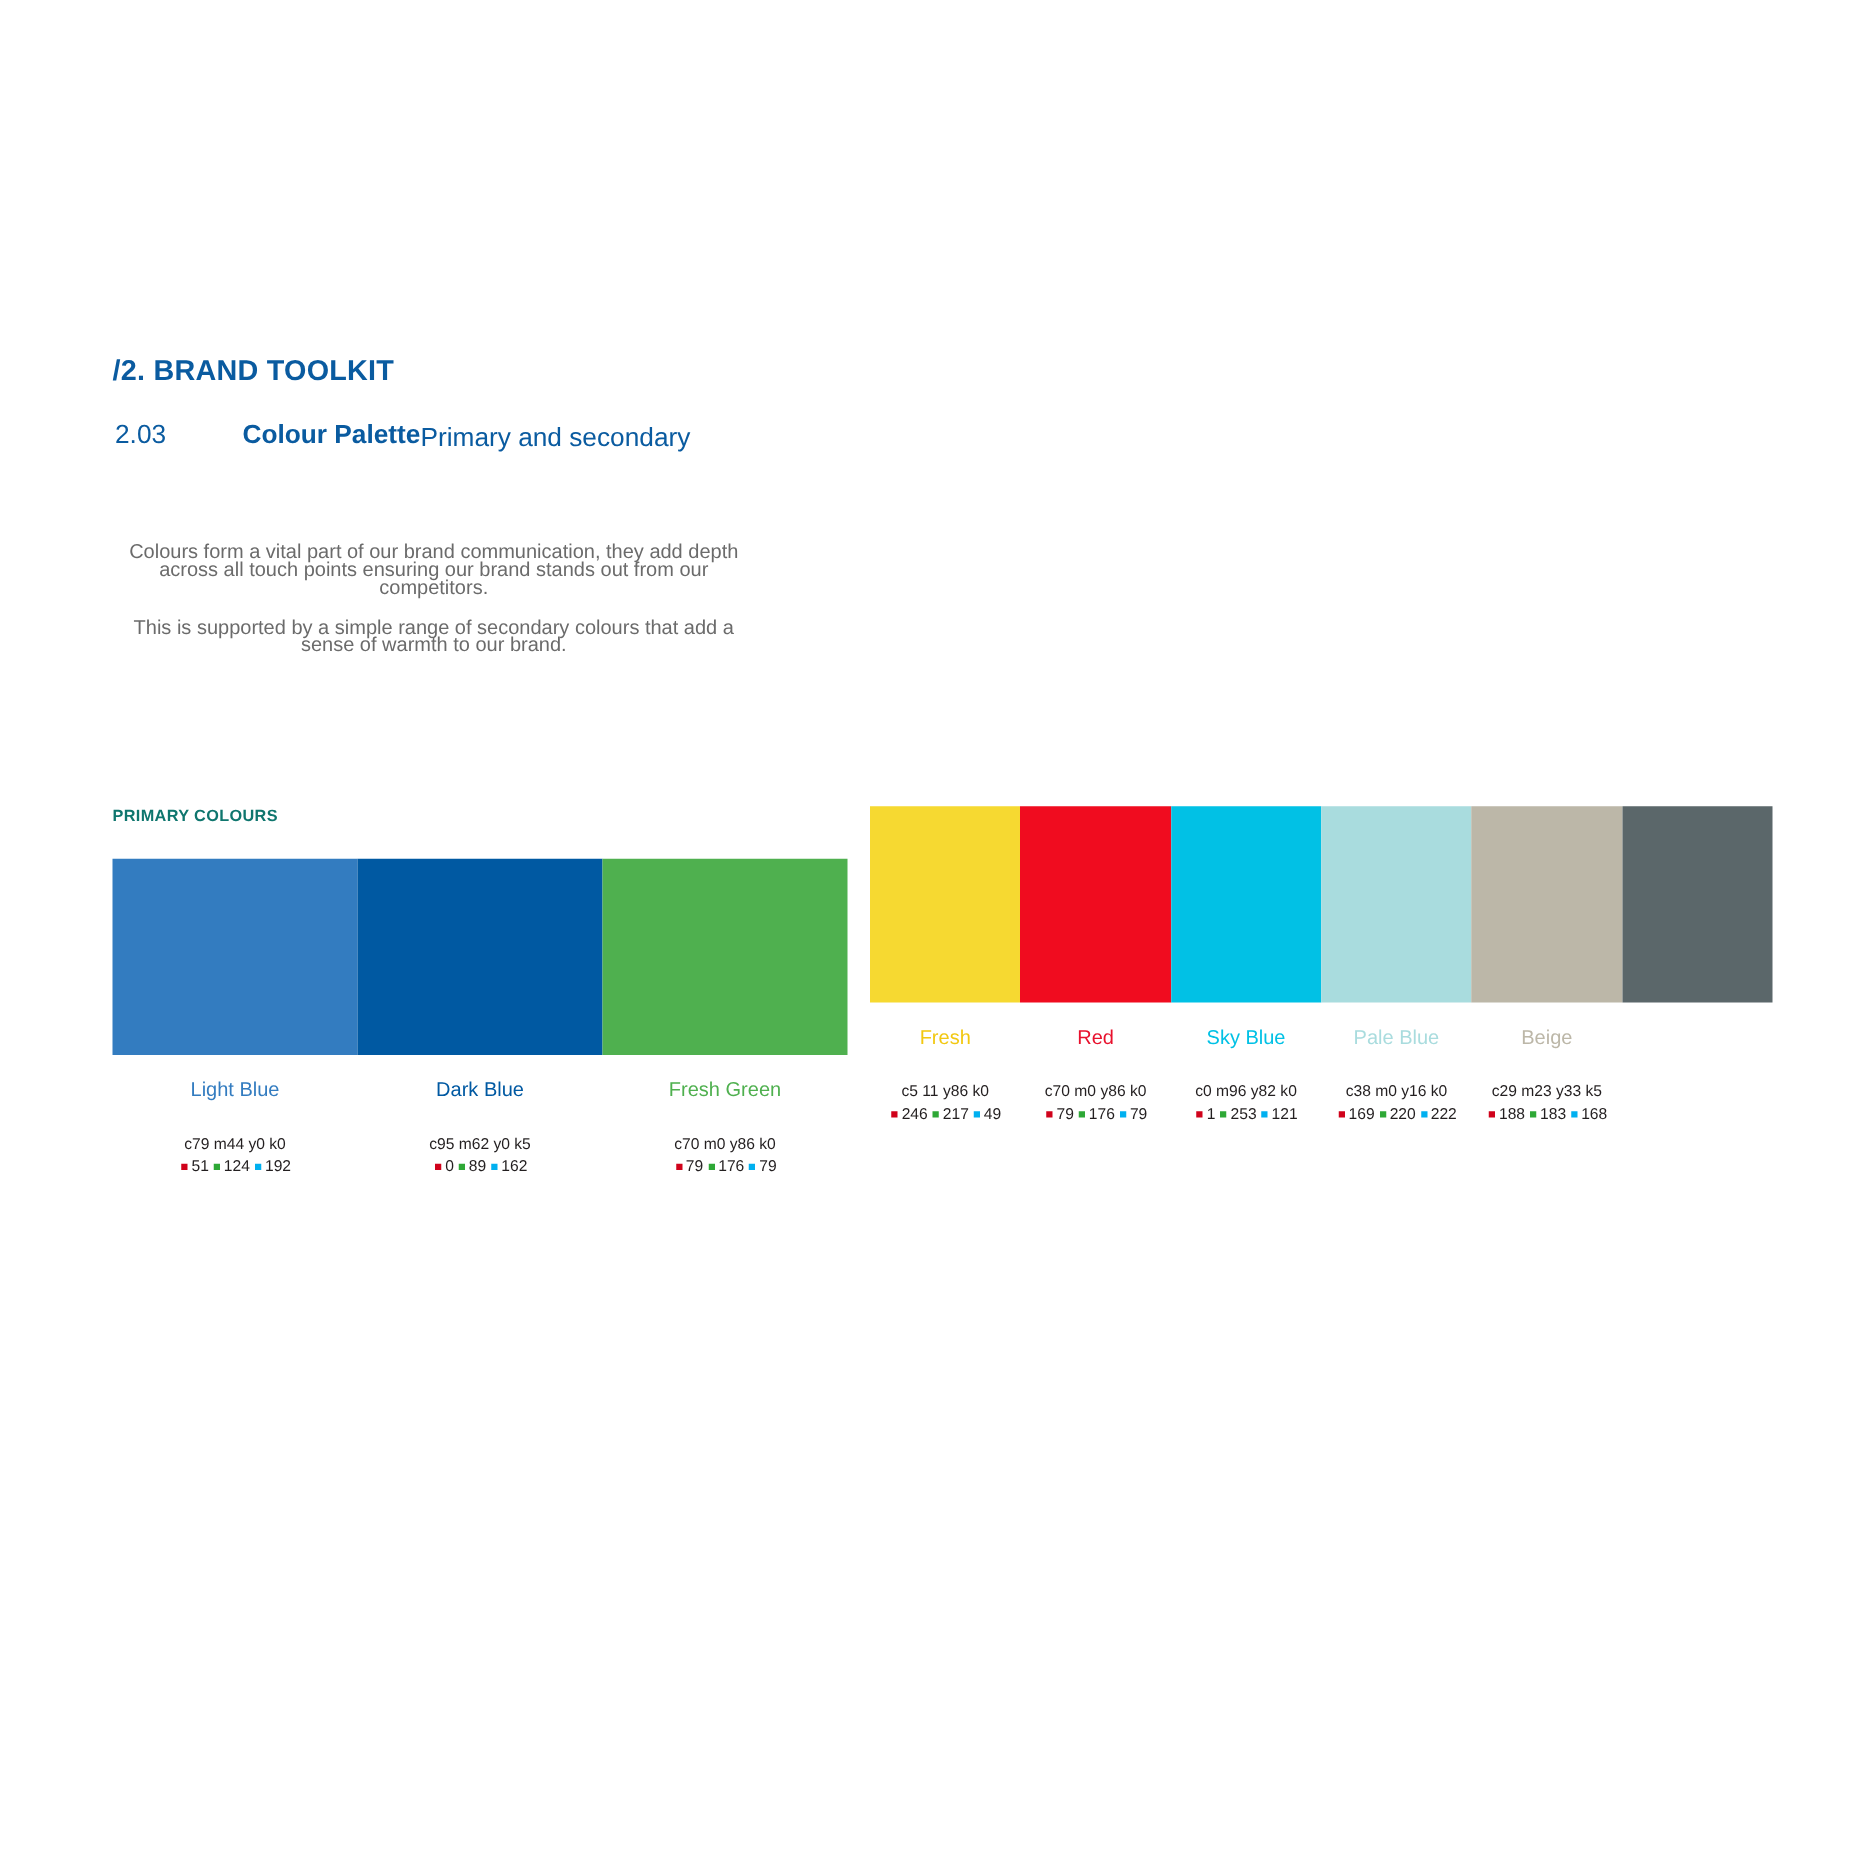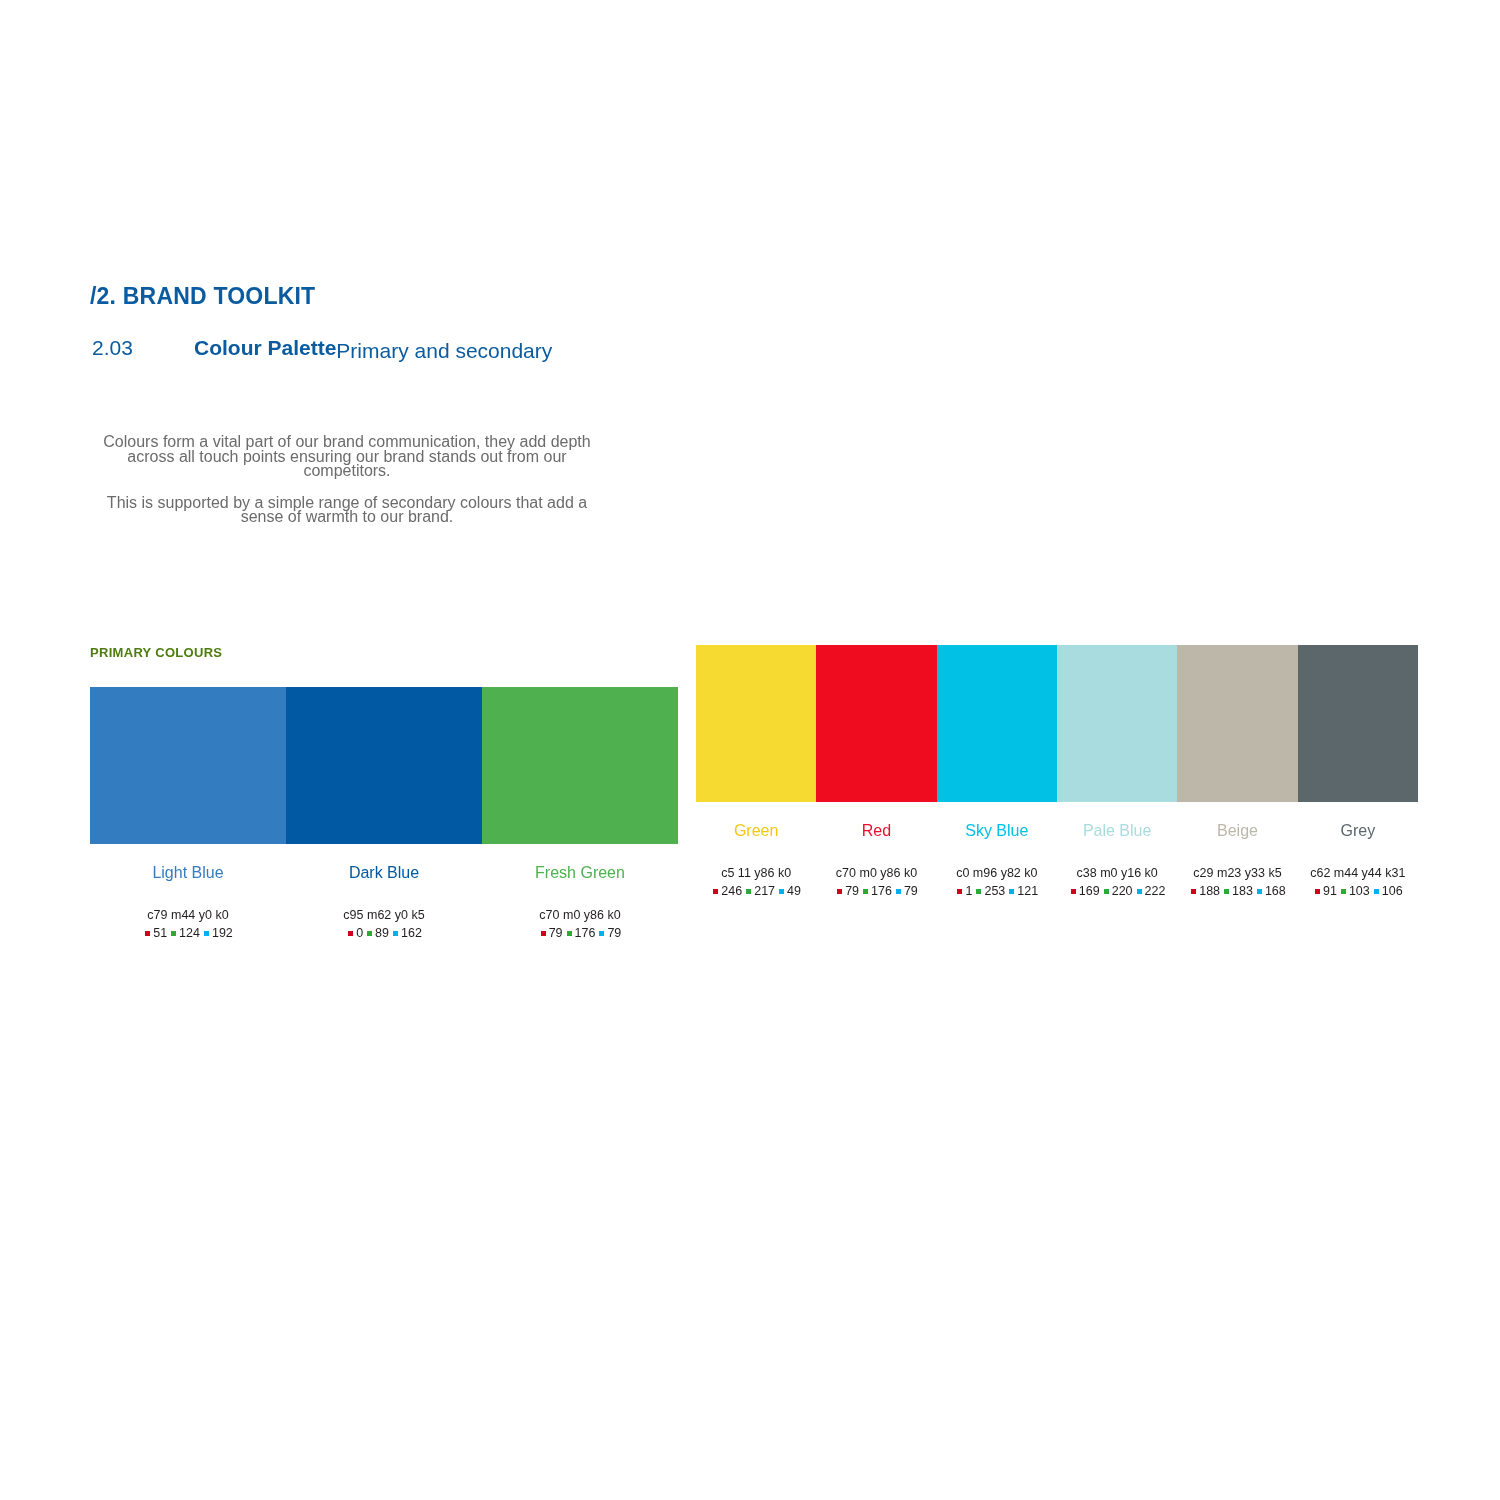--- a/index.html
+++ b/index.html
@@ -146,21 +146,21 @@
     <div class="section-subtitle">Primary and secondary</div>
   </div>
 </div>
 
 <div class="intro">
   <p>Colours form a vital part of our brand communication, they add depth across all touch points ensuring our brand stands out from our competitors.</p>
   <p>This is supported by a simple range of secondary colours that add a sense of warmth to our brand.</p>
 </div>
 
 <div class="palette" id="primary-palette" style="left:90px; top:645px; width:588px;">
-  <div class="palette-heading" style="color: #4d7c0f;">PRIMARY COLOURS</div>
+  <div class="palette-heading" style="color: #0f766e;">PRIMARY COLOURS</div>
   <div class="swatch-strip" id="primary-strip">
       <div class="swatch-block" style="width: 196px; background: rgb(51, 124, 192);"></div>
       <div class="swatch-block" style="width: 196px; background: rgb(0, 89, 162);"></div>
       <div class="swatch-block" style="width: 196px; background: rgb(79, 176, 79);"></div>
     </div>
   <div class="labels-row" id="primary-labels">
       <div class="label-cell" style="width: 196px;">
         <div class="swatch-name" style="color: rgb(51, 124, 192);">Light Blue</div>
         <div class="cmyk">c79 m44 y0 k0</div>
         <div class="rgb">
@@ -203,21 +203,21 @@
   <div class="swatch-strip" id="secondary-strip">
       <div class="swatch-block" style="width: 120.333px; background: rgb(246, 217, 49);"></div>
       <div class="swatch-block" style="width: 120.333px; background: rgb(240, 12, 31);"></div>
       <div class="swatch-block" style="width: 120.333px; background: rgb(1, 193, 229);"></div>
       <div class="swatch-block" style="width: 120.333px; background: rgb(169, 220, 222);"></div>
       <div class="swatch-block" style="width: 120.333px; background: rgb(188, 183, 168);"></div>
       <div class="swatch-block" style="width: 120.333px; background: rgb(91, 103, 106);"></div>
     </div>
   <div class="labels-row" id="secondary-labels">
       <div class="label-cell" style="width: 120.333px;">
-        <div class="swatch-name" style="color: rgb(242, 200, 17);">Green</div>
+        <div class="swatch-name" style="color: rgb(242, 200, 17);">Fresh</div>
         <div class="cmyk">c5 11 y86 k0</div>
         <div class="rgb">
           <span class="chip r"></span>
           <span class="val">246</span>
           <span class="chip g"></span>
           <span class="val">217</span>
           <span class="chip b"></span>
           <span class="val">49</span>
         </div>
       </div>
@@ -262,26 +262,14 @@
         <div class="cmyk">c29 m23 y33 k5</div>
         <div class="rgb">
           <span class="chip r"></span>
           <span class="val">188</span>
           <span class="chip g"></span>
           <span class="val">183</span>
           <span class="chip b"></span>
           <span class="val">168</span>
         </div>
       </div>
-      <div class="label-cell" style="width: 120.333px;">
-        <div class="swatch-name" style="color: rgb(91, 103, 106);">Grey</div>
-        <div class="cmyk">c62 m44 y44 k31</div>
-        <div class="rgb">
-          <span class="chip r"></span>
-          <span class="val">91</span>
-          <span class="chip g"></span>
-          <span class="val">103</span>
-          <span class="chip b"></span>
-          <span class="val">106</span>
-        </div>
-      </div>
     </div>
 </div>
 
 </body></html>

